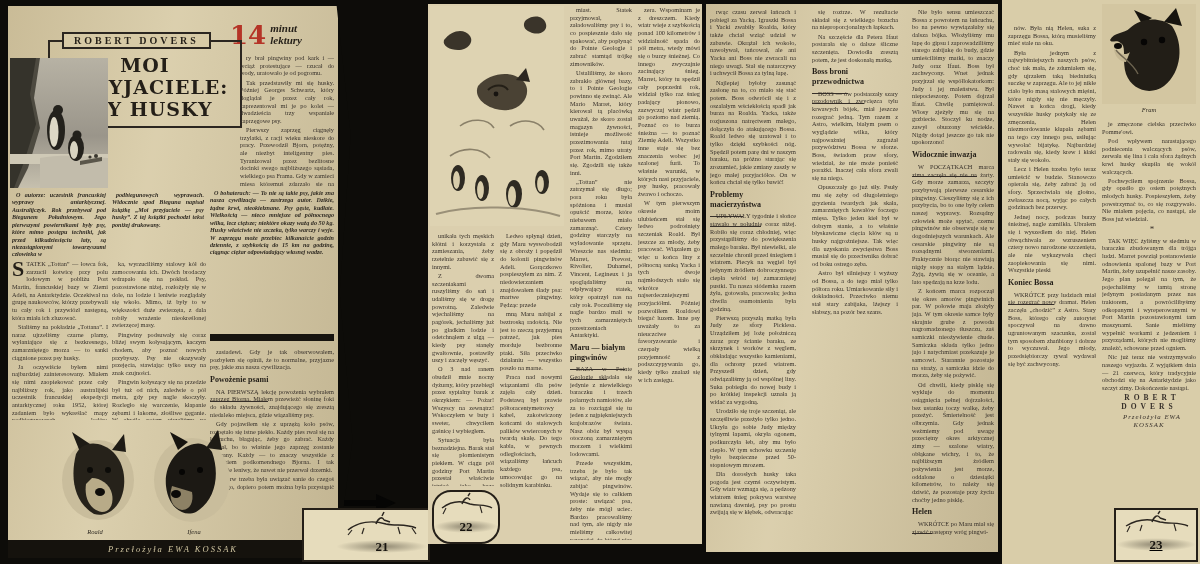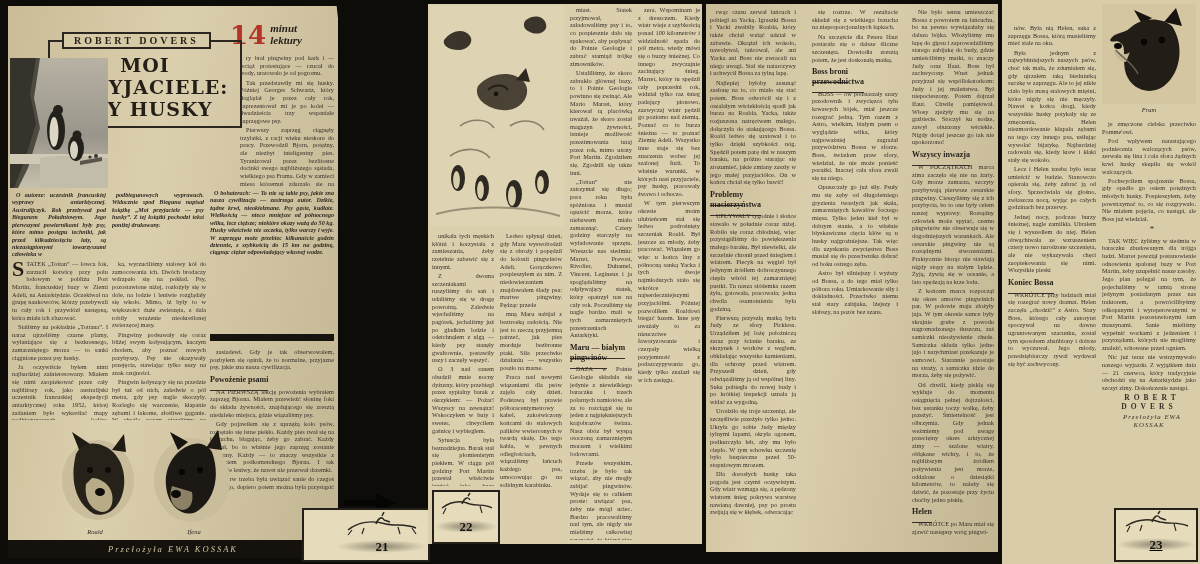--- a/index.html
+++ b/index.html
@@ -6,21 +6,21 @@
   .spread{position:relative;width:1200px;height:564px;background:#0d0c09;overflow:hidden;
           font-family:"Liberation Serif",serif;}
   .page{position:absolute;background:#d7caa6;
         background-image:linear-gradient(100deg,rgba(120,100,60,.14),rgba(255,255,240,.10) 40%,rgba(90,75,45,.16));}
   .page-b{background:#dbcfae;}
   .page-d{background:#d9cda9;}
   .col{position:absolute;overflow:hidden;font-size:6.3px;line-height:1.22;text-align:justify;
        color:#37302a;}
   .col p{margin:0 0 1.5px;text-indent:6px;}
   .h{font-weight:bold;font-size:8px;margin:4px 0 3px;text-indent:0;text-align:left;color:#241f18;}
-  .h span{border-bottom:1px solid #37302a;padding-bottom:6px;}
+  .h span{border-bottom:1px solid #37302a;padding-bottom:17px;}
   .note{font-style:italic;font-weight:bold;font-size:6.1px;color:#2f2a22;}
   .note p{text-indent:4px;margin:0 0 2px;}
   .dropcap{float:left;font-size:22px;line-height:18px;font-weight:bold;margin:0 2px 0 0;color:#241f18;}
   .blackbar{position:absolute;background:#17140f;}
   
   .rt{position:absolute;display:flex;align-items:flex-start;gap:4px;}
   .rt-num{color:#b53427;font-size:26px;font-weight:bold;line-height:26px;font-family:"DejaVu Serif",serif;}
   .rt-words{font-style:italic;font-weight:bold;font-size:11px;line-height:12px;color:#241f18;}
   .titlebox{position:absolute;border:2px solid #2b2620;padding:12px 6px 6px;text-align:center;background:transparent;}
   .authorbox{position:absolute;top:-10px;left:12px;border:2px solid #2b2620;background:#d7caa6;
@@ -223,21 +223,21 @@
       <div>
           <p>BAZA w Pointe Geologie składała się jedynie z niewielkiego baraczku i trzech polarnych namiotów, ale za to rozciągał się tu jeden z najpiękniejszych krajobrazów świata. Nasz obóz był wyspą otoczoną zamarzniętym morzem i wielkimi lodowcami.</p>
           <p>Przede wszystkim, trzeba je było tak wiązać, aby nie mogły zabijać pingwinów. Wydaje się to całkiem proste: uwiązać psa, żeby nie mógł uciec. Bardzo pracowaliśmy nad tym, ale nigdy nie mieliśmy całkowitej pewności, że któryś pies się nie zerwie.</p>
         </div>
     </div>
     <div class="col" style="left:210px;top:2px;width:62px;height:534px;">
         <p>zera. Wspominam je z dreszczem. Kiedy wiatr wieje z szybkością ponad 100 kilometrów i widzialność spada do pół metra, wtedy mówi się o burzy śnieżnej. Co innego zwyczajnie zacinający śnieg. Marret, który tu spędził cały poprzedni rok, widział tylko raz śnieg padający pionowo, zazwyczaj wiatr pędził go poziomo nad ziemią. Poznać co to burza śnieżna — to poznać Ziemię Adeli. Wszystko inne staje się bez znaczenia wobec jej szalonej furii. To właśnie warunki, w których nasi przyjaciele, psy husky, pracowały żwawo i ochoczo.</p>
         <p>W tym pierwszym okresie moim ulubieńcem stał się ledwo podrośnięty szczeniak Roald. Był jeszcze za młody, żeby pracować. Wiązałem go więc u końca liny z północną sanką Yacka i tych dwoje najmłodszych stało się wkrótce najserdeczniejszymi przyjaciółmi. Później pozwoliłem Roaldowi biegać luzem. Inne psy uważały to za nieuczciwe faworyzowanie i czerpały wielką przyjemność z podszczypywania go, kiedy tylko znalazł się w ich zasięgu.</p>
       </div>
 
-    <div class="badge" style="left:4px;top:486px;width:64px;height:50px;">
+    <div class="badge" style="left:4px;top:486px;width:64px;height:50px;border-radius:19px;">
       <svg width="60" height="24" viewBox="0 0 60 24">
         <path d="M6,16 C14,10 24,8 34,12 C42,14 50,12 56,16" stroke="#2b2620" stroke-width="1.4" fill="none"></path>
         <path d="M26,12 C28,6 32,4 34,8 M32,4 L34,1" stroke="#2b2620" stroke-width="1.4" fill="none"></path>
         <path d="M10,16 L7,22 M44,14 L46,21" stroke="#2b2620" stroke-width="1.1" fill="none"></path>
       </svg>
       <div class="badge-num">22</div>
     </div>
   </div>
 
   <div class="page" style="left:706px;top:4px;width:292px;height:548px;">
@@ -263,21 +263,21 @@
       <div>
           <p>BOSS — ów podstarzały szary przodownik i zwycięzca tylu krwawych bójek, miał jeszcze rozegrać jedną. Tym razem z Astro, wielkim, białym psem o wyglądzie wilka, który najpoważniej zagrażał przywództwu Bossa w sforze. Boss, świadom praw sfory, wiedział, że nie może ponieść porażki. Inaczej cała sfora zwali się na niego.</p>
           <p>Opuszczały go już siły. Psuły mu się zęby od długoletniego gryzienia twardych jak skała, zamarzniętych kawałów foczego mięsa. Tylko jeden kieł był w dobrym stanie, a to właśnie błyskawiczne cięcia kłów są u husky najgroźniejsze. Tak więc dla uzyskania zwycięstwa Boss musiał się do przeciwnika dobrać od boku ostrego zęba.</p>
           <p>Astro był silniejszy i wyższy od Bossa, a do tego miał tylko półtora roku. Umiarkowanie siły i dokładności. Przeciwko niemu stał stary zabijaka, lżejszy i słabszy, na pozór bez szans.</p>
         </div>
     </div>
     <div class="col" style="left:206px;top:4px;width:82px;height:540px;">
       <div>
           <p>Nie było sensu umieszczać Bossa z powrotem na łańcuchu, bo na pewno wywiązałaby się dalsza bójka. Włożyliśmy mu łapę do gipsu i zaprowadziliśmy starego zabijakę do budy, gdzie umieściliśmy matki, to znaczy Judy oraz Ifaut. Boss był zachwycony. Wnet jednak przyjrzał się współlokatorkom: Judy i jej maleństwu. Był niepocieszony. Potem dojrzał Ifaut. Chwilę pamiętował. Włosy zjeżyły mu się na grzbiecie. Stoczył ku nodze, zawył oburzony wściekle. Nigdy dotąd jeszcze go tak nie upokorzono!</p>
         </div>
-      <div class="h"><span>Wszyscy inwazja</span></div>
+      <div class="h"><span>Widocznie inwazja</span></div>
       <div>
           <p>W POCZĄTKACH marca zima zaczęła się nie na żarty. Gdy morze zamarza, szczyty przybywają pierwsze cesarskie pingwiny. Cieszyliśmy się z ich przybycia, bo to one były celem naszej wyprawy. Rozsądny człowiek może spytać, czemu pingwinów nie obserwuje się w dogodniejszych warunkach. Ale cesarskie pingwiny nie są rozsądnymi stworzeniami. Praktycznie biorąc nie stawiają nigdy stopy na stałym lądzie. Żyją, żywią się w oceanie, a lato spędzają na krze lodu.</p>
           <p>Z końcem marca rozpoczął się okres amorów pingwinich par. W połowie maja złożyły jaja. W tym okresie samce były skrajnie grube z powodu nagromadzonego tłuszczu, zaś samiczki nieożywienie chude. Samiczka składa tylko jedno jajo i natychmiast przekazuje je samcowi. Starannie pozostaje na straży, a samiczka idzie do morza, żeby się pożywić.</p>
           <p>Od chwili, kiedy pisklę się wykluje do momentu osiągnięcia pełnej dojrzałości, bez ustanku toczy walkę, żeby przeżyć. Śmiertelność jest olbrzymia. Gdy jednak weźmiemy pod uwagę przeciętny okres arktycznej zimy — szalone wiatry, obłąkane wichry, i to, że najbliższym źródłem pożywienia jest morze, oddalone o dziesiątki kilometrów, to należy się dziwić, że pozostaje przy życiu choćby jedno pisklę.</p>
         </div>
       <div class="h"><span>Helen</span></div>
       <div>
           <p>WKRÓTCE po Maru miał się zjawić następny wróg pingwi-</p>
         </div>
     </div>

